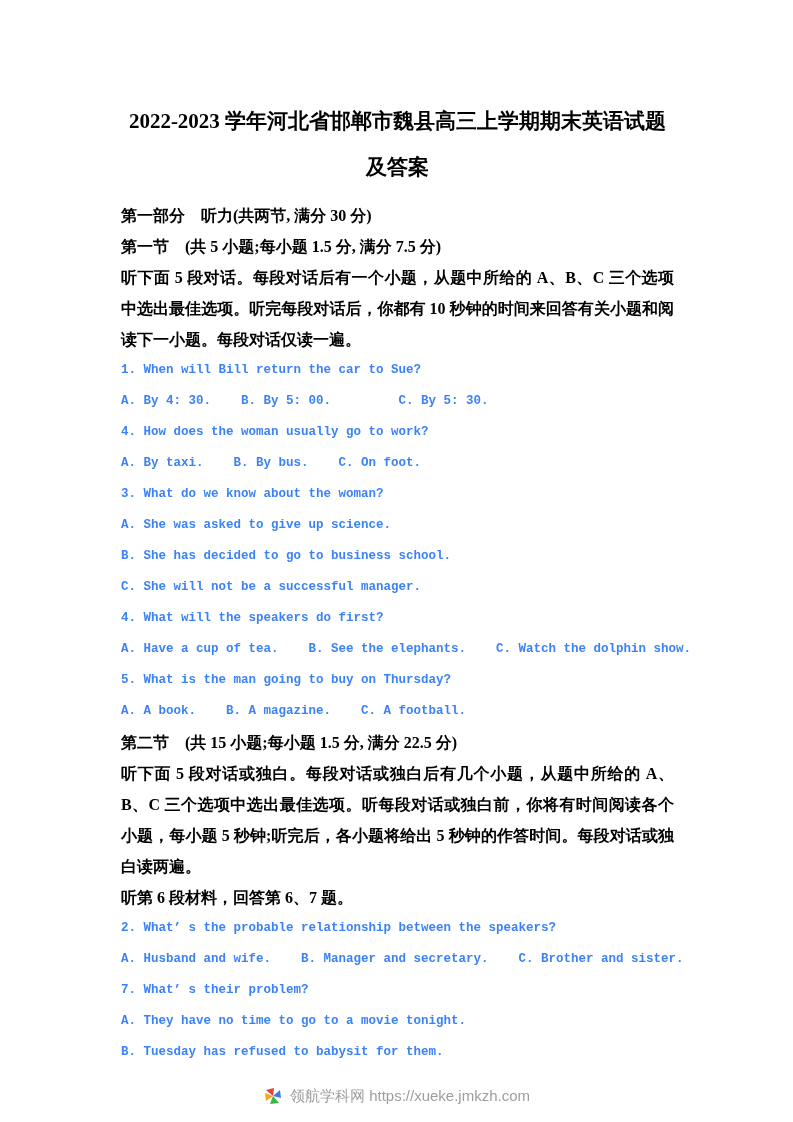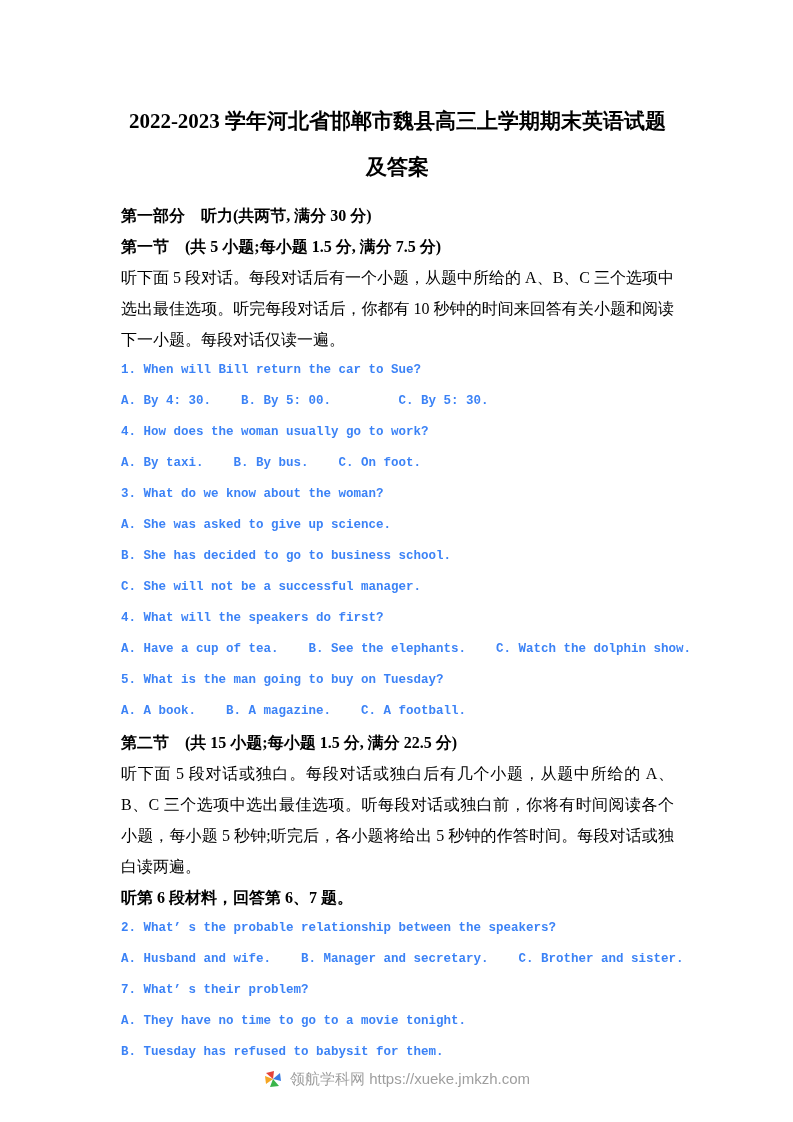--- a/index.html
+++ b/index.html
@@ -26,37 +26,37 @@
   }
   .line { line-height: 31px; }
   .cn {
     font-size: 16px;
     font-weight: bold;
     color: #000000;
     font-family: "Liberation Serif", serif;
   }
   .para {
     font-size: 16px;
-    font-weight: normal;
+    font-weight: bold;
     line-height: 31px;
     text-align: justify;
     color: #000000;
   }
   .en {
     font-family: "Liberation Mono", "DejaVu Sans Mono", monospace;
     font-size: 12.5px;
     font-weight: bold;
     white-space: pre;
     color: #3b82f6;
   }
   .footer {
     position: absolute;
     left: 0;
     right: 0;
-    bottom: 33px;
+    bottom: 16px;
     display: flex;
     align-items: center;
     justify-content: center;
     gap: 7px;
     color: #9e9e9e;
     font-size: 15px;
     font-family: "Liberation Sans", sans-serif;
   }
   .footer .logo { display: inline-flex; align-items: center; }
 </style>
@@ -85,21 +85,21 @@
     <div class="line en">A. By taxi.    B. By bus.    C. On foot.</div>
 
     <div class="line en">3. What do we know about the woman?</div>
     <div class="line en">A. She was asked to give up science.</div>
     <div class="line en">B. She has decided to go to business school.</div>
     <div class="line en">C. She will not be a successful manager.</div>
 
     <div class="line en">4. What will the speakers do first?</div>
     <div class="line en">A. Have a cup of tea.    B. See the elephants.    C. Watch the dolphin show.</div>
 
-    <div class="line en">5. What is the man going to buy on Tuesday?</div>
+    <div class="line en">5. What is the man going to buy on Thursday?</div>
     <div class="line en">A. A book.    B. A magazine.    C. A football.</div>
 
     <div class="line cn">第二节　(共 15 小题;每小题 1.5 分, 满分 22.5 分)</div>
 
     <div class="para cn">听下面 5 段对话或独白。每段对话或独白后有几个小题，从题中所给的 A、B、C 三个选项中选出最佳选项。听每段对话或独白前，你将有时间阅读各个小题，每小题 5 秒钟;听完后，各小题将给出 5 秒钟的作答时间。每段对话或独白读两遍。</div>
 
     <div class="line cn">听第 6 段材料，回答第 6、7 题。</div>
 
     <div class="line en">2. What’ s the probable relationship between the speakers?</div>
     <div class="line en">A. Husband and wife.    B. Manager and secretary.    C. Brother and sister.</div>

